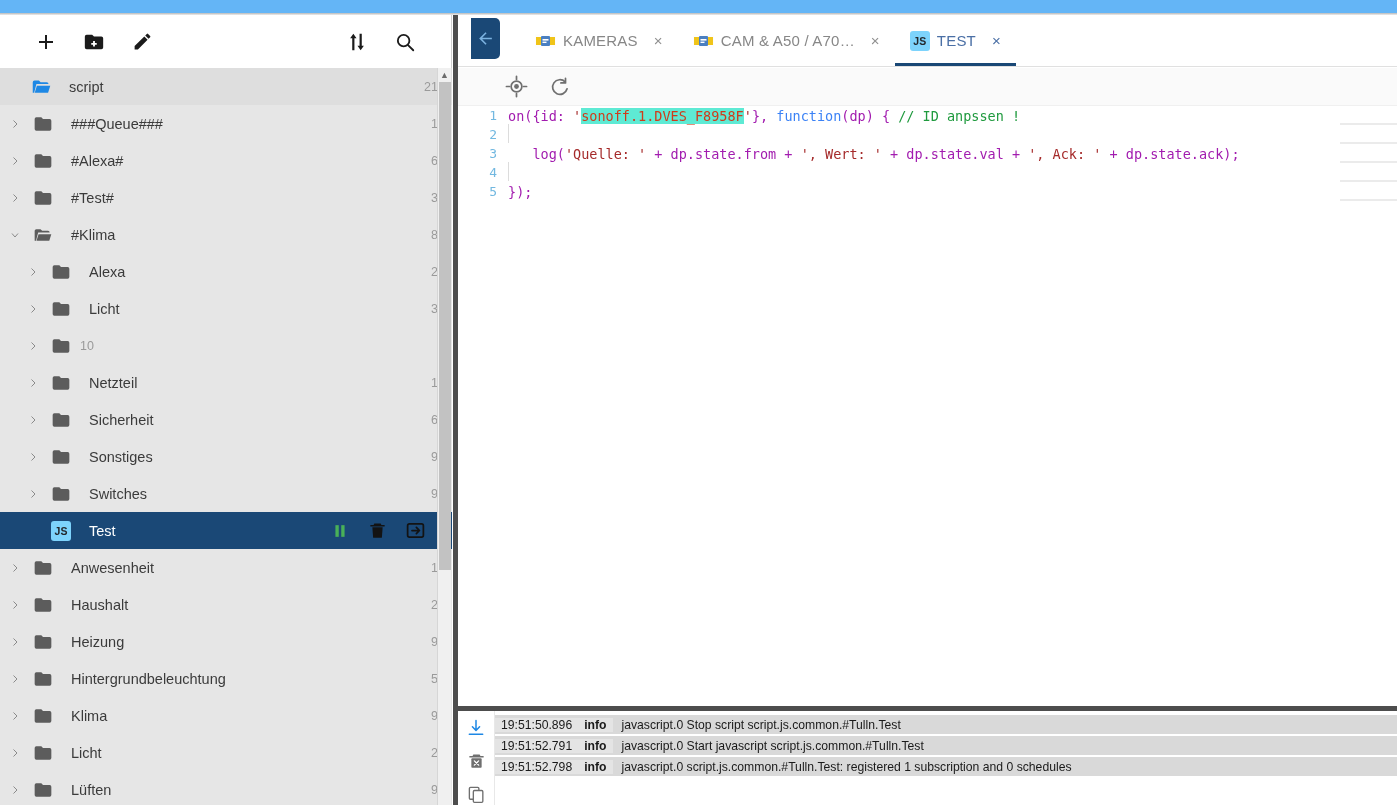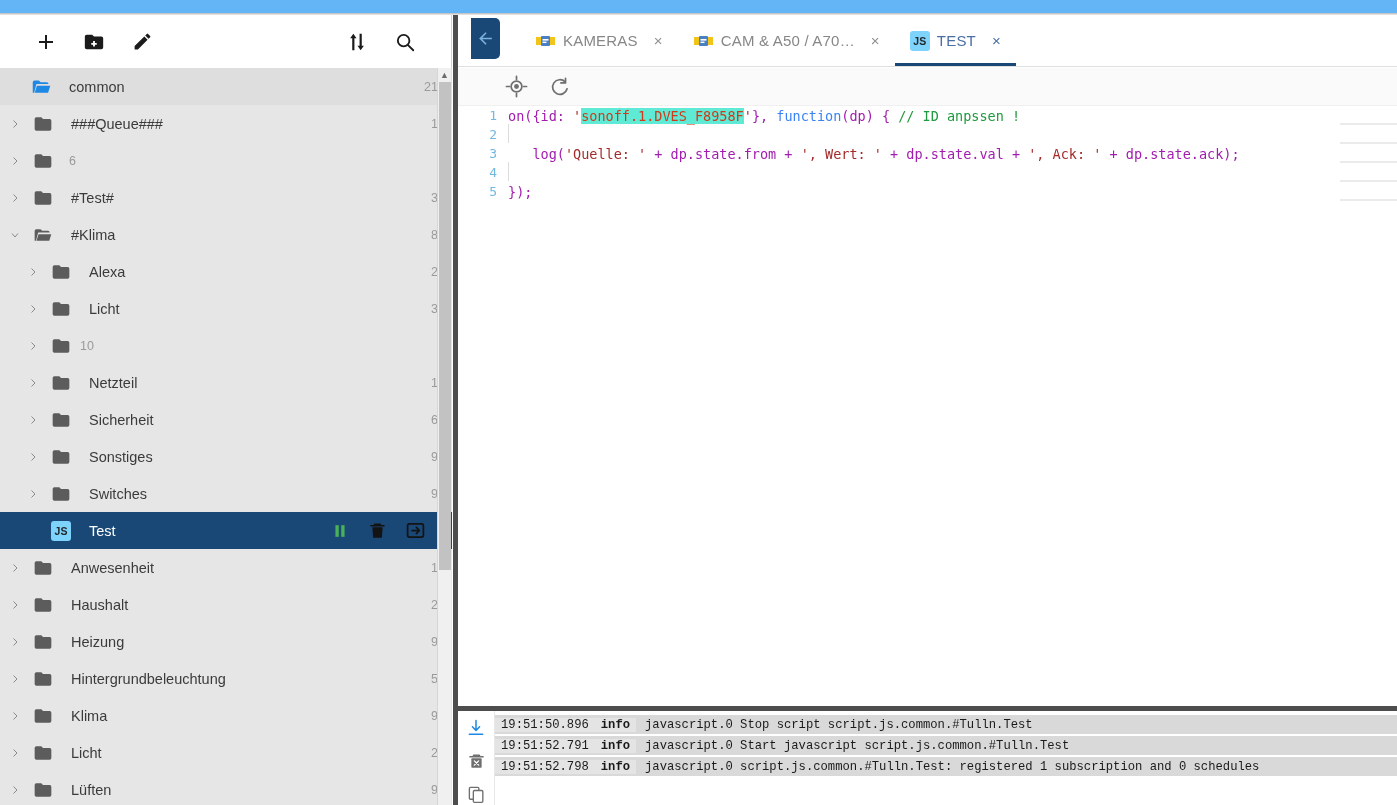--- a/index.html
+++ b/index.html
@@ -169,21 +169,21 @@
   }
   .log-tools {
     width: 37px; min-width: 37px; background: #ffffff;
     display: flex; flex-direction: column; align-items: center; padding-top: 7px; gap: 13px;
     border-right: 1px solid #e8e8e8;
   }
   .log-tool { width: 24px; height: 24px; display: flex; align-items: center; justify-content: center; cursor: pointer; }
   .log-list { flex: 1; padding-top: 4px; overflow: hidden; }
   .log-row {
     display: flex; align-items: center; height: 19px;
-    font-family: Liberation Mono, monospace; font-size: 12.2px;
+    font-family: Liberation Sans, sans-serif; font-size: 12.2px;
     background: #d9d9d9; margin-bottom: 2px; color: #1a1a1a;
   }
   .log-time { padding: 0 6px 0 6px; background: #e4e4e4; }
   .log-sev { padding: 0 6px; font-weight: bold; background: #e4e4e4; }
   .log-msg { padding-left: 9px; background: #d9d9d9; flex: 1; white-space: pre; }
 </style>
 </head>
 <body>
 
 <div id="app">
@@ -230,21 +230,21 @@
 
       <div class="tree-row root">
         <div class="tw-chevron"></div>
         <div class="tw-icon" style="color:#1e88e5">
           <svg width="21" height="21" viewBox="0 0 24 24">
               <path d="M10 4H4a2 2 0 0 0-2 2v12a2 2 0 0 0 2 2h16a2 2 0 0 0 2-2V8a2 2 0 0 0-2-2h-8l-2-2z" fill="none"></path>
               <path d="M2 19V7a2 2 0 0 1 2-2h5l2 2h7a2 2 0 0 1 2 2H6.2L3.6 19H2z" fill="currentColor"></path>
               <path d="M4.2 19l2.5-8H22l-2.5 8H4.2z" fill="currentColor"></path>
             </svg>
         </div>
-        <div class="tw-label">common</div>
+        <div class="tw-label">script</div>
         <div class="tw-count">21</div>
       </div>
       <div id="tree-body">
           <div class="tree-row depth0">
             <div class="tw-chevron">
               <svg width="12" height="12" viewBox="0 0 24 24">
                 <path d="M9 5l7 7-7 7" fill="none" stroke="currentColor" stroke-width="2"></path>
               </svg>
             </div>
             <div class="tw-icon">
@@ -259,20 +259,21 @@
             <div class="tw-chevron">
               <svg width="12" height="12" viewBox="0 0 24 24">
                 <path d="M9 5l7 7-7 7" fill="none" stroke="currentColor" stroke-width="2"></path>
               </svg>
             </div>
             <div class="tw-icon">
               <svg width="20" height="20" viewBox="0 0 24 24">
                 <path d="M10 4H4a2 2 0 0 0-2 2v12a2 2 0 0 0 2 2h16a2 2 0 0 0 2-2V8a2 2 0 0 0-2-2h-8l-2-2z" fill="currentColor"></path>
               </svg>
             </div>
+            <div class="tw-label">#Alexa#</div>
             <div class="tw-count">6</div>
           </div>
           <div class="tree-row depth0">
             <div class="tw-chevron">
               <svg width="12" height="12" viewBox="0 0 24 24">
                 <path d="M9 5l7 7-7 7" fill="none" stroke="currentColor" stroke-width="2"></path>
               </svg>
             </div>
             <div class="tw-icon">
               <svg width="20" height="20" viewBox="0 0 24 24">

